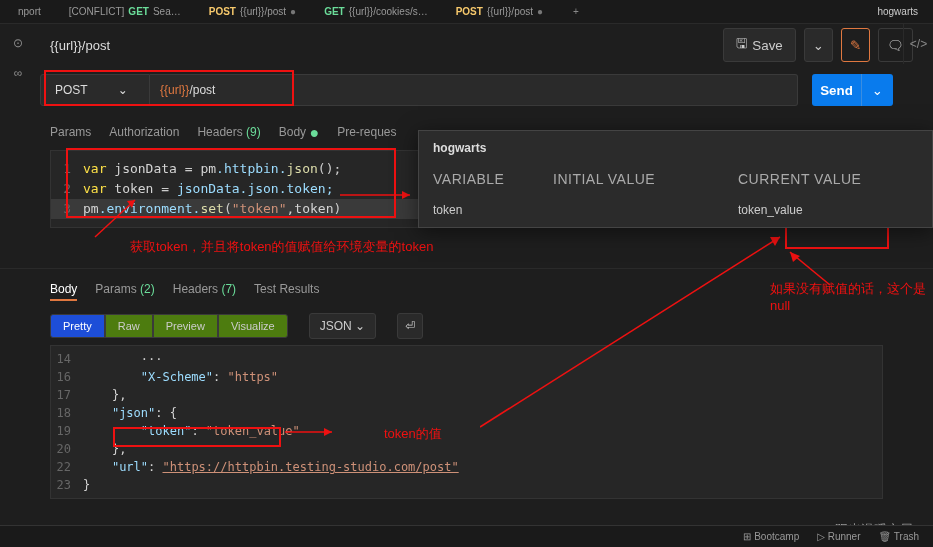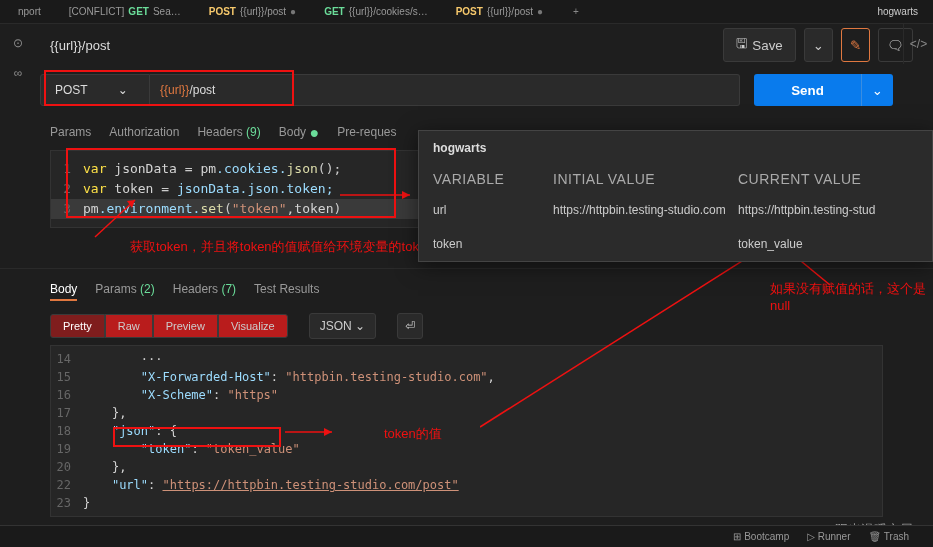--- a/index.html
+++ b/index.html
@@ -24,61 +24,61 @@
 .breadcrumb { color: #ddd; font-size: 13px;}
 .title-actions { margin-left: auto; display: flex; gap: 8px;}
 .save-btn { background: #2a2a2a; border: 1px solid #3a3a3a; color: #ccc; padding: 5px 12px; border-radius: 3px; display: flex; align-items: center; gap: 5px; cursor: pointer;}
 .chev-down { background: #2a2a2a; border: 1px solid #3a3a3a; color: #ccc; padding: 5px 8px; border-radius: 3px; cursor: pointer;}
 .icon-btn { background: transparent; border: 1px solid #3a3a3a; color: #ccc; padding: 5px 8px; border-radius: 3px; cursor: pointer;}
 .icon-btn.orange { border-color: #e07840; color: #e07840;}
 .request-row { display: flex; padding: 8px 40px; gap: 0; position: relative;}
 .method-select { background: #2a2a2a; border: 1px solid #3a3a3a; color: #ddd; padding: 8px 14px; border-radius: 3px 0 0 3px; display: flex; align-items: center; gap: 30px; cursor: pointer; min-width: 110px;}
 .url-input { flex: 1; background: #2a2a2a; border: 1px solid #3a3a3a; border-left: none; color: #ddd; padding: 8px 10px; border-radius: 0 3px 3px 0;}
 .url-var { color: #e07840;}
-.send-btn { background: #097bed; border: none; color: #fff; padding: 8px 37px; border-radius: 3px 0 0 3px; margin-left: 14px; font-weight: 600; cursor: pointer;}
+.send-btn { background: #097bed; border: none; color: #fff; padding: 8px 8px; border-radius: 3px 0 0 3px; margin-left: 14px; font-weight: 600; cursor: pointer;}
 .send-chev { background: #097bed; border: none; border-left: 1px solid #3a8de0; color: #fff; padding: 8px 10px; border-radius: 0 3px 3px 0; cursor: pointer;}
 .req-tabs { display: flex; gap: 18px; padding: 8px 50px; font-size: 12px; color: #999;}
 .req-tab { cursor: pointer; padding: 3px 0;}
 .req-tab .count { color: #6bdd9a;}
 .req-tab .dot { color: #6bdd9a; font-size: 16px; line-height: 8px; display: inline-block; vertical-align: middle;}
 .code-editor { margin: 0 50px; background: #262626; border: 1px solid #333; padding: 8px 0; position: relative;}
 .code-line { display: flex; font-family: Consolas, monospace; font-size: 13px; line-height: 20px;}
 .line-num { width: 32px; text-align: right; color: #666; padding-right: 12px;}
 .code { white-space: pre;}
 .kw { color: #fde047;}
 .str { color: #ce9178;}
 .fn { color: #dcdcaa;}
 .prop { color: #9cdcfe;}
 .ident { color: #d4d4d4;}
 .resp-tabs { display: flex; gap: 18px; padding: 10px 50px 6px; font-size: 12px; color: #999; border-top: 1px solid #2a2a2a;}
 .resp-tab { cursor: pointer; padding: 3px 0;}
 .resp-tab.active { color: #fff; border-bottom: 2px solid #e07840;}
 .resp-controls { display: flex; gap: 0; padding: 6px 50px; align-items: center;}
-.view-btn { background: #b91c1c; border: 1px solid #3a3a3a; color: #ccc; padding: 5px 12px; cursor: pointer; font-size: 11px;}
-.view-btn.active { background: #7f1d1d; color: #fff;}
+.view-btn { background: #4d7c0f; border: 1px solid #3a3a3a; color: #ccc; padding: 5px 12px; cursor: pointer; font-size: 11px;}
+.view-btn.active { background: #1d4ed8; color: #fff;}
 .view-btn:first-child { border-radius: 3px 0 0 3px;}
 .format-sel { background: #2a2a2a; border: 1px solid #3a3a3a; color: #ccc; padding: 5px 10px; margin-left: 21px; border-radius: 3px; cursor: pointer;}
 .resp-body { margin: 0 50px; background: #262626; border: 1px solid #333; padding: 4px 0; font-family: Consolas, monospace; font-size: 12px;}
 .resp-line { display: flex; line-height: 18px;}
 .json-key { color: #9cdcfe;}
 .json-str { color: #ce9178;}
 .json-link { color: #ce9178; text-decoration: underline;}
 .json-punct { color: #d4d4d4;}
 .red-box { position: absolute; border: 2px solid #e11; pointer-events: none; z-index: 5;}
 .red-text { position: absolute; color: #e11; font-size: 13px; z-index: 6;}
 .red-arrow { position: absolute; z-index: 4; pointer-events: none;}
 .env-popup { position: absolute; top: 130px; left: 418px; right: 0; background: #2b2b2b; border: 1px solid #444; box-shadow: 0 4px 20px rgba(0,0,0,0.5); z-index: 10; padding: 0;}
 .env-header { padding: 10px 14px; font-weight: bold; color: #ddd;}
 .env-th { display: flex; padding: 6px 14px; font-size: 14px; color: #aaa; font-weight: 400; letter-spacing: 0.5px;}
 .env-row { display: flex; padding: 10px 14px; font-size: 12px; color: #ccc;}
 .col-var { width: 120px;}
 .col-init { flex: 1;}
 .col-cur { width: 180px;}
 .watermark { position: absolute; bottom: 8px; right: 20px; color: #999; font-size: 13px;}
-.bottom-bar { position: absolute; bottom: 0; left: 0; right: 0; height: 22px; background: #1a1a1a; border-top: 1px solid #333; display: flex; align-items: center; justify-content: flex-end; gap: 18px; padding: 0 24px; font-size: 10px; color: #999;}
+.bottom-bar { position: absolute; bottom: 0; left: 0; right: 0; height: 22px; background: #1a1a1a; border-top: 1px solid #333; display: flex; align-items: center; justify-content: flex-end; gap: 18px; padding: 0 14px; font-size: 10px; color: #999;}
 .right-sidebar { position: absolute; right: 0; top: 24px; width: 30px; height: 40px; display:flex; align-items:center; justify-content:center; color:#888; border-left: 1px solid #2a2a2a;}
 .left-sidebar { position: absolute; left: 0; top: 24px; width: 36px; display: flex; flex-direction: column; align-items: center; padding-top: 12px; color: #888; gap: 16px;}
 </style>
 </head>
 <body>
 
 <div class="top-tabs">
   <span class="tab">nport</span>
   <span class="tab">
     <span>[CONFLICT]</span>
@@ -141,21 +141,21 @@
   <div class="req-tab">Params</div>
   <div class="req-tab">Authorization</div>
   <div class="req-tab"><span>Headers</span> <span class="count">(9)</span></div>
   <div class="req-tab"><span>Body</span> <span class="dot">●</span></div>
   <div class="req-tab">Pre-reques</div>
 </div>
 
 <div class="code-editor">
   <div class="code-line">
       <span class="line-num">1</span>
-      <span class="code"><span class="kw">var</span> <span class="ident">jsonData</span><span> = </span><span class="ident">pm</span><span class="prop">.cookies.</span><span class="fn">json</span><span>();</span></span>
+      <span class="code"><span class="kw">var</span> <span class="ident">jsonData</span><span> = </span><span class="ident">pm</span><span class="prop">.httpbin.</span><span class="fn">json</span><span>();</span></span>
     </div>
   <div class="code-line">
       <span class="line-num">2</span>
       <span class="code"><span class="kw">var</span> <span class="ident">token</span><span> = </span><span class="prop">jsonData.json.token;</span></span>
     </div>
   <div class="code-line" style="background:#3a3a3a;">
       <span class="line-num">3</span>
       <span class="code"><span class="ident">pm</span><span class="prop">.environment.</span><span class="fn">set</span><span>(</span><span class="str">"token"</span><span class="ident">,token</span><span>)</span></span>
     </div>
 </div>
@@ -175,24 +175,20 @@
   <div class="format-sel"><span>JSON</span> <span>⌄</span></div>
   <div class="format-sel" style="padding:5px 7px;"><span>⏎</span></div>
 </div>
 
 <div class="resp-body">
   <div class="resp-line">
       <span class="line-num">14</span>
       <span class="code">        ···</span>
     </div>
   <div class="resp-line">
-      <span class="line-num">15</span>
-      <span class="code">        <span class="json-key">"X-Forwarded-Host"</span><span class="json-punct">: </span><span class="json-str">"httpbin.testing-studio.com"</span><span class="json-punct">,</span></span>
-    </div>
-  <div class="resp-line">
       <span class="line-num">16</span>
       <span class="code">        <span class="json-key">"X-Scheme"</span><span class="json-punct">: </span><span class="json-str">"https"</span></span>
     </div>
   <div class="resp-line">
       <span class="line-num">17</span>
       <span class="code">    <span class="json-punct">},</span></span>
     </div>
   <div class="resp-line">
       <span class="line-num">18</span>
       <span class="code">    <span class="json-key">"json"</span><span class="json-punct">: {</span></span>
@@ -216,25 +212,20 @@
 </div>
 
 <div class="env-popup">
   <div class="env-header">hogwarts</div>
   <div class="env-th">
     <div class="col-var">VARIABLE</div>
     <div class="col-init">INITIAL VALUE</div>
     <div class="col-cur">CURRENT VALUE</div>
   </div>
   <div class="env-row">
-    <div class="col-var">url</div>
-    <div class="col-init">https://httpbin.testing-studio.com</div>
-    <div class="col-cur">https://httpbin.testing-stud</div>
-  </div>
-  <div class="env-row">
     <div class="col-var">token</div>
     <div class="col-init"></div>
     <div class="col-cur">token_value</div>
   </div>
 </div>
 
 <div class="red-box" style="top:70px; left:44px; width:250px; height:36px;"></div>
 <div class="red-box" style="top:148px; left:66px; width:330px; height:70px;"></div>
 <div class="red-box" style="top:427px; left:113px; width:168px; height:20px;"></div>
 <div class="red-box" style="top:225px; left:785px; width:104px; height:24px;"></div>

